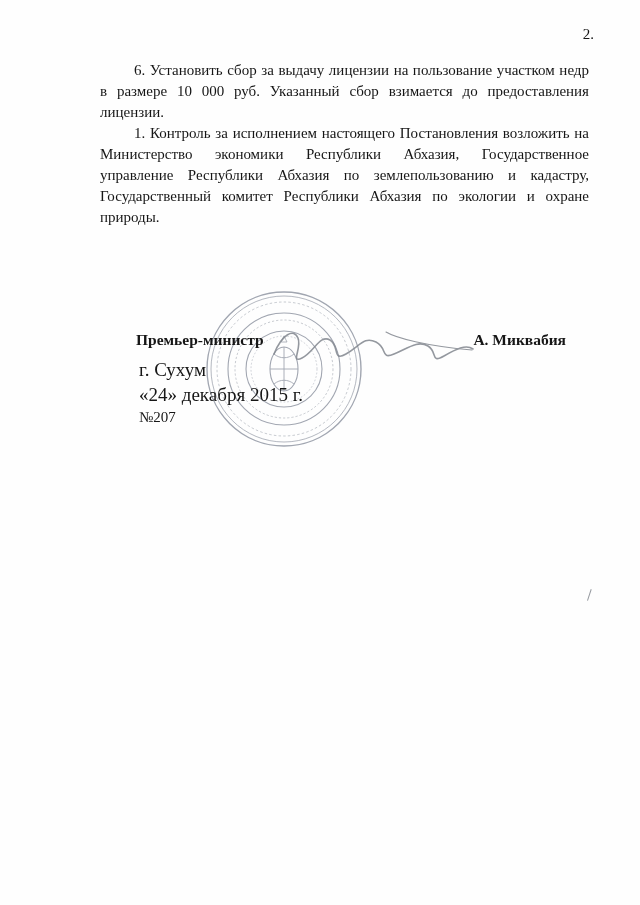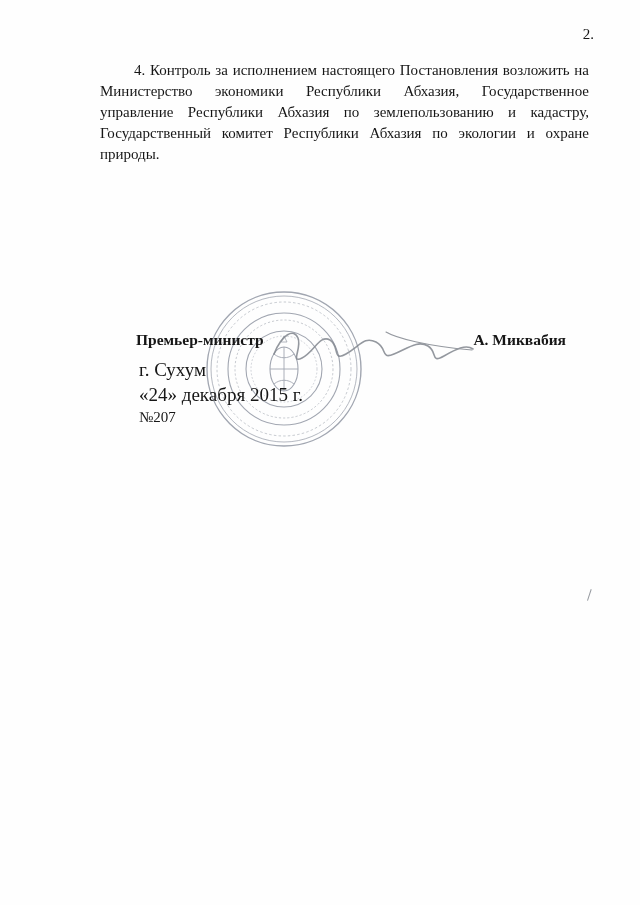--- a/index.html
+++ b/index.html
@@ -86,21 +86,22 @@
   }
 </style>
 </head>
 <body>
 
 <div class="page">
 
   <div class="page-number">2.</div>
 
   <div class="content">
-    <p class="para">4. Контроль за исполнением настоящего Постановления возложить на Министерство экономики Республики Абхазия, Государственное управление Республики Абхазия по землепользованию и кадастру, Государственный комитет Республики Абхазия по экологии и охране природы.</p>
+    <p class="para">6. Установить сбор за выдачу лицензии на пользование участком недр в размере 10 000 руб. Указанный сбор взимается до предоставления лицензии.</p>
+    <p class="para">1. Контроль за исполнением настоящего Постановления возложить на Министерство экономики Республики Абхазия, Государственное управление Республики Абхазия по землепользованию и кадастру, Государственный комитет Республики Абхазия по экологии и охране природы.</p>
   </div>
 
   <svg class="seal" viewBox="0 0 162 162" xmlns="http://www.w3.org/2000/svg">
     <g fill="none" stroke="#8d93a0">
       <circle cx="81" cy="81" r="77" stroke-width="1.4"></circle>
       <circle cx="81" cy="81" r="73" stroke-width="0.8"></circle>
       <circle cx="81" cy="81" r="67" stroke-width="0.6" stroke-dasharray="2.5 2.2"></circle>
       <circle cx="81" cy="81" r="56" stroke-width="1.1"></circle>
       <circle cx="81" cy="81" r="49" stroke-width="0.6" stroke-dasharray="2.2 2"></circle>
       <circle cx="81" cy="81" r="38" stroke-width="1.1"></circle>

